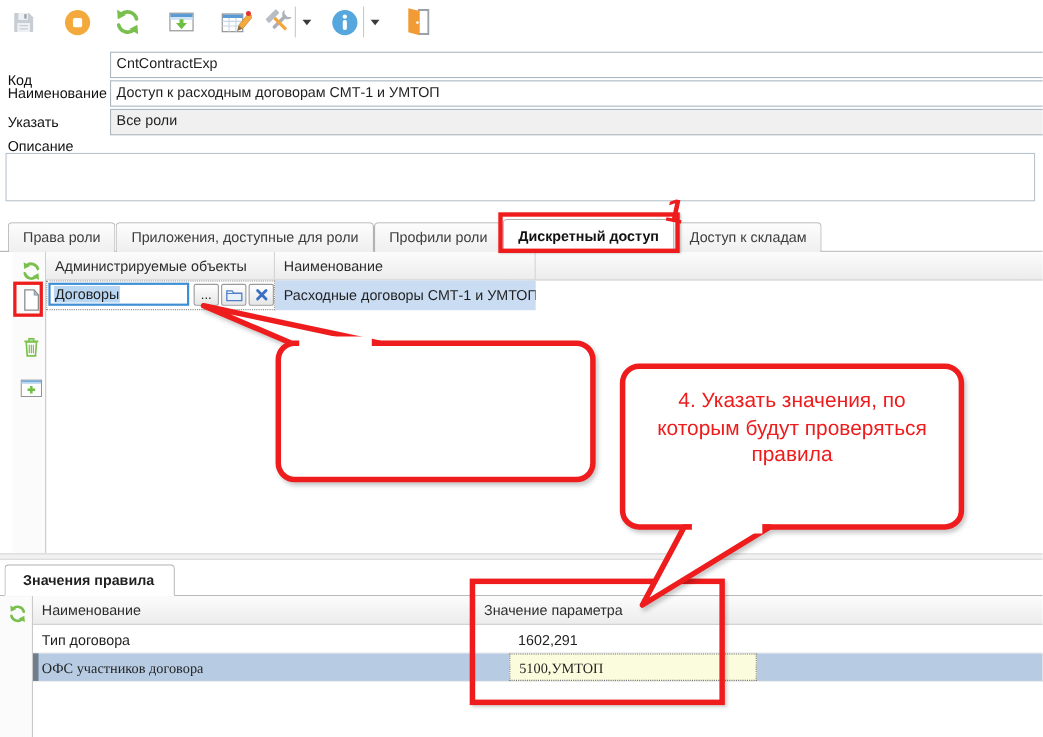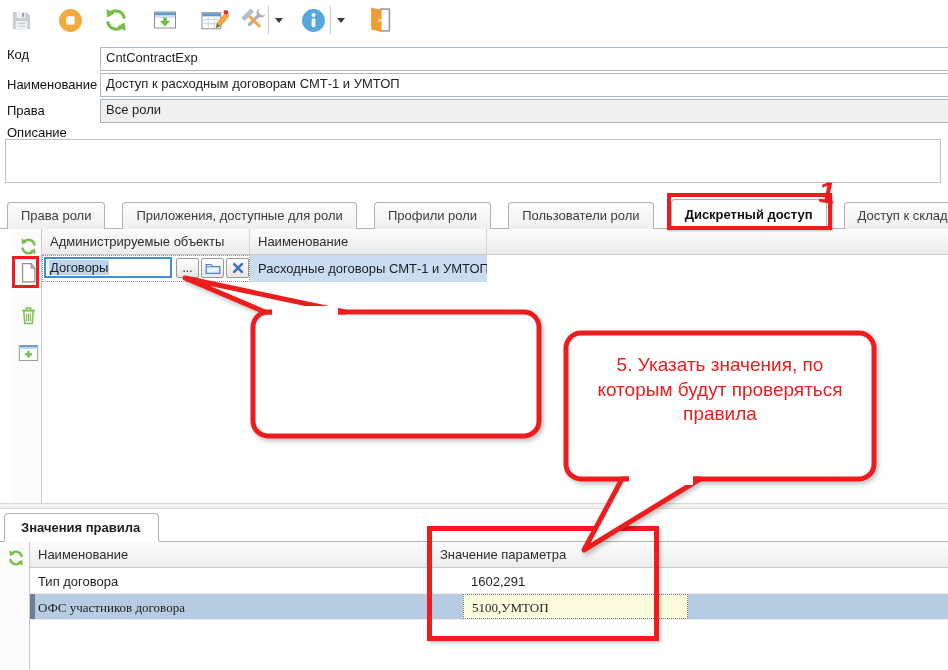--- a/index.html
+++ b/index.html
@@ -14,21 +14,21 @@
 
   
   .flabel{position:absolute;left:7px;color:#111;}
   .fvalue{position:absolute;left:100px;width:840px;height:20px;border:1px solid #abb7c1;background:#fff;
           padding:1px 5px;line-height:18px;white-space:nowrap;overflow:hidden;}
   .fvalue.readonly{background:#f0f0f0;}
   .ftextarea{position:absolute;left:5px;top:139px;width:934px;height:42px;border:1px solid #b9c3cc;background:#fff;}
 
   
   .tabstrip{position:absolute;left:0;top:196px;width:948px;height:33px;border-bottom:1px solid #b2b2b2;
-            display:flex;align-items:flex-end;padding-left:7px;box-sizing:border-box;gap:17px;}
+            display:flex;align-items:flex-end;padding-left:7px;box-sizing:border-box;gap:0;}
   .tab{position:relative;border:1px solid #b2b2b2;border-bottom:none;border-radius:4px 4px 0 0;
        background:linear-gradient(#fdfdfd,#efefef);padding:5px 13px 6px 13px;color:#3c3c3c;
        white-space:nowrap;margin-bottom:-1px;cursor:pointer;}
   .tab.active{background:#fff;font-weight:bold;color:#111;padding-top:7px;z-index:2;
               border-bottom:1px solid #fff;}
   .red-frame{position:absolute;left:-5px;right:-6px;top:-7px;bottom:-2px;border:4px solid #ee1c1c;
              pointer-events:none;z-index:5;box-shadow:1px 1px 2px rgba(0,0,0,.25);}
   .step1{position:absolute;right:-10px;top:-24px;color:#ee1c1c;font-size:30px;font-weight:bold;
          transform:rotate(12deg);z-index:6;}
 
@@ -157,37 +157,36 @@
     </div>
     <div class="tbtn" style="left:364px">
       <svg width="25" height="28" viewBox="0 0 24 26">
         <path d="M12.5 2.5h9v21h-9" fill="none" stroke="#9aa1a8" stroke-width="1.6"></path>
         <polygon points="4,1 14,3.5 14,24.5 4,22" fill="#f29a33"></polygon>
         <circle cx="12" cy="13.5" r="1.2" fill="#fff"></circle>
       </svg>
     </div>
   </div>
 
-  <div class="flabel" style="top:47px">Код</div>
+  <div class="flabel" style="top:65px">Код</div>
   <div class="fvalue" style="top:47px">CntContractExp</div>
 
   <div class="flabel" style="top:77px">Наименование</div>
   <div class="fvalue" style="top:73px">Доступ к расходным договорам СМТ-1 и УМТОП</div>
 
-  <div class="flabel" style="top:103px">Права</div>
+  <div class="flabel" style="top:103px">Указать</div>
   <div class="fvalue readonly" style="top:99px">Все роли</div>
 
   <div class="flabel" style="top:125px">Описание</div>
   <div class="ftextarea"></div>
 
   <div class="tabstrip">
     <div class="tab">Права роли</div>
     <div class="tab">Приложения, доступные для роли</div>
     <div class="tab">Профили роли</div>
-    <div class="tab">Пользователи роли</div>
     <div class="tab active">
       <span>Дискретный доступ</span>
       <span class="red-frame"></span>
       <span class="step1">1</span>
     </div>
     <div class="tab">Доступ к складам</div>
   </div>
 
   <div class="main-panel">
     <div class="side-col">
@@ -296,15 +295,15 @@
     <rect x="83" y="54" width="286" height="124" rx="15" fill="#fff" stroke="#ee1c1c" stroke-width="5"></rect>
     <polygon points="15,20 95,54 175,54" fill="#fff" stroke="#ee1c1c" stroke-width="5" stroke-linejoin="round"></polygon>
     <line x1="102" y1="54" x2="168" y2="54" stroke="#fff" stroke-width="12"></line>
   </svg>
 
   <svg class="co-svg" style="left:552px;top:325px" width="345" height="240" viewBox="0 0 345 240">
     <rect x="14" y="8" width="308" height="146" rx="15" fill="#fff" stroke="#ee1c1c" stroke-width="5"></rect>
     <polygon points="32,225 70,154 148,154" fill="#fff" stroke="#ee1c1c" stroke-width="5" stroke-linejoin="round"></polygon>
     <line x1="77" y1="154" x2="141" y2="154" stroke="#fff" stroke-width="12"></line>
   </svg>
-  <div class="co-text" style="left:580px;top:353px;width:280px">5. Указать значения, по которым будут проверяться правила</div>
+  <div class="co-text" style="left:580px;top:353px;width:280px">4. Указать значения, по которым будут проверяться правила</div>
 
 </div>
 
 </body></html>

